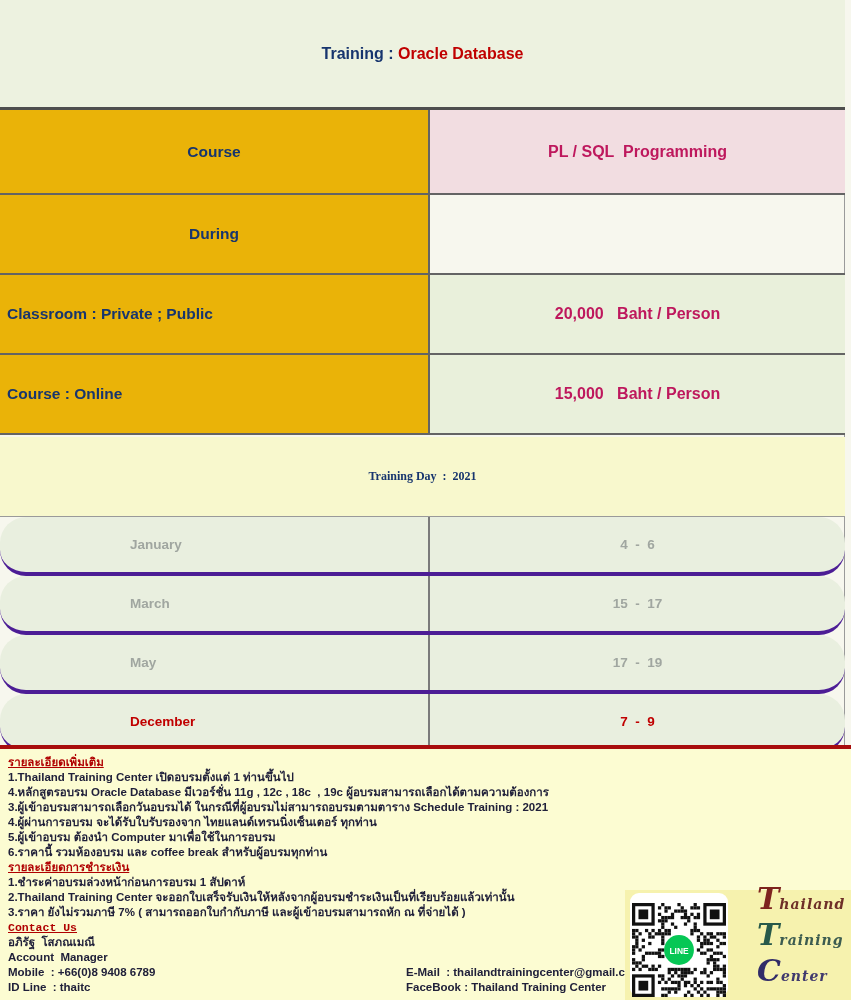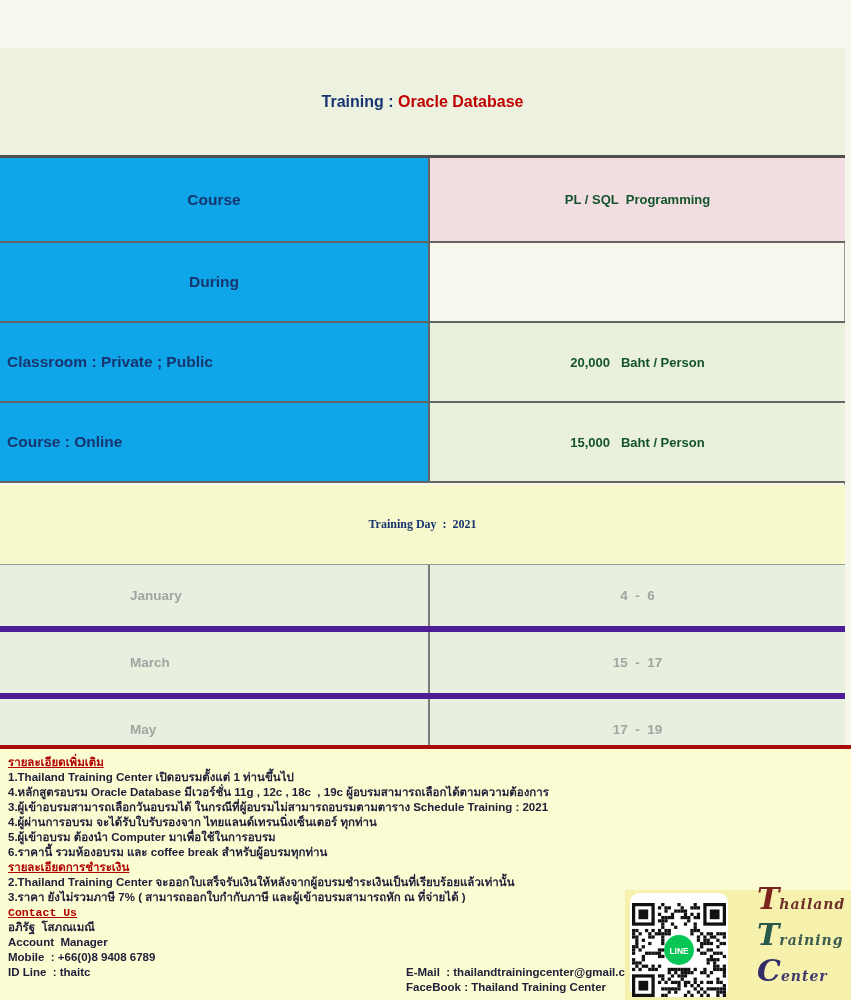--- a/index.html
+++ b/index.html
@@ -4,57 +4,56 @@
 <style>
   * { margin:0; padding:0; box-sizing:border-box; }
   body { background:#ffffff; }
   .page {
     position:relative; width:851px; height:1000px; overflow:hidden;
     font-family:"Liberation Sans", sans-serif; background:#f7f7ee;
   }
   .content-col {
     position:absolute; left:0; top:0; width:845px; height:745px;
     border-right:1px solid #9a9a9a;
-    margin-top:48px;
   }
   
   .title-band {
     position:absolute; left:0; top:0; width:845px; height:110px;
     background:#edf2e0; border-bottom:3px solid #4e4e4e;
     display:flex; align-items:center; justify-content:center;
     font-size:16px; font-weight:bold; white-space:pre;
   }
   .t-navy { color:#17356e; }
   .t-red  { color:#c00000; }
   
   .ptable { position:absolute; left:0; top:110px; width:845px; }
   .prow { display:flex; border-bottom:2px solid #646464; height:80px; }
   .prow.r0 { height:85px; }
   .cell-l {
-    width:430px; background:#0ea5e9; border-right:2px solid #646464;
+    width:430px; background:#eab308; border-right:2px solid #646464;
     display:flex; align-items:center; justify-content:center;
     color:#17356e; font-weight:bold; font-size:15.5px; white-space:pre;
   }
   .cell-l.left-align { justify-content:flex-start; padding-left:7px; }
   .cell-r {
     flex:1; background:#e9f0db;
     display:flex; align-items:center; justify-content:center;
-    color:#14532d; font-weight:bold; font-size:13px; white-space:pre;
+    color:#be185d; font-weight:bold; font-size:16px; white-space:pre;
   }
   .prow.r0 .cell-r { background:#f2dde1; }
   
   .training-band {
     position:absolute; left:0; top:437px; width:845px; height:80px;
     background:#f8f8cd; border-bottom:1px solid #9a9a9a;
     display:flex; align-items:center; justify-content:center;
     color:#17356e; font-weight:bold; font-size:12px; white-space:pre;font-family:Liberation Serif, serif;
   }
   
   .stable { position:absolute; left:0; top:517px; width:845px; }
-  .srow { display:flex; height:67px; background:#e9efdf; border-bottom:6px solid #4c1d95; }
+  .srow { display:flex; height:59px; background:#e9efdf; border-bottom:4px solid #4c1d95;border-radius:26px; }
   .srow .month {
     width:430px; border-right:2px solid #7a7a7a;
     display:flex; align-items:center; padding-left:130px;
     color:#a0a6a0; font-weight:bold; font-size:13.5px; white-space:pre;
   }
   .srow .dates {
     flex:1; display:flex; align-items:center; justify-content:center;
     color:#a0a6a0; font-weight:bold; font-size:13.5px; white-space:pre;
   }
   .srow.highlight .month, .srow.highlight .dates { color:#c00000; }
@@ -147,20 +146,21 @@
 
   <div class="details">
     <div class="red-heading">รายละเอียดเพิ่มเติม</div>
     <div class="line">1.Thailand Training Center เปิดอบรมตั้งแต่ 1 ท่านขึ้นไป</div>
     <div class="line">4.หลักสูตรอบรม Oracle Database มีเวอร์ชั่น 11g , 12c , 18c  , 19c ผู้อบรมสามารถเลือกได้ตามความต้องการ</div>
     <div class="line">3.ผู้เข้าอบรมสามารถเลือกวันอบรมได้ ในกรณีที่ผู้อบรมไม่สามารถอบรมตามตาราง Schedule Training : 2021</div>
     <div class="line">4.ผู้ผ่านการอบรม จะได้รับใบรับรองจาก ไทยแลนด์เทรนนิ่งเซ็นเตอร์ ทุกท่าน</div>
     <div class="line">5.ผู้เข้าอบรม ต้องนำ Computer มาเพื่อใช้ในการอบรม</div>
     <div class="line">6.ราคานี้ รวมห้องอบรม และ coffee break สำหรับผู้อบรมทุกท่าน</div>
     <div class="red-heading">รายละเอียดการชำระเงิน</div>
+    <div class="line">1.ชำระค่าอบรมล่วงหน้าก่อนการอบรม 1 สัปดาห์</div>
     <div class="line">2.Thailand Training Center จะออกใบเสร็จรับเงินให้หลังจากผู้อบรมชำระเงินเป็นที่เรียบร้อยแล้วเท่านั้น</div>
     <div class="line">3.ราคา ยังไม่รวมภาษี 7% ( สามารถออกใบกำกับภาษี และผู้เข้าอบรมสามารถหัก ณ ที่จ่ายได้ )</div>
     <div class="red-heading">Contact Us</div>
     <div class="line">อภิรัฐ  โสภณเมณี</div>
     <div class="line">Account  Manager</div>
     <div class="line">Mobile  : +66(0)8 9408 6789</div>
     <div class="line">ID Line  : thaitc</div>
 
     <div class="email-col">
       <div class="line">E-Mail  : thailandtrainingcenter@gmail.com</div>

